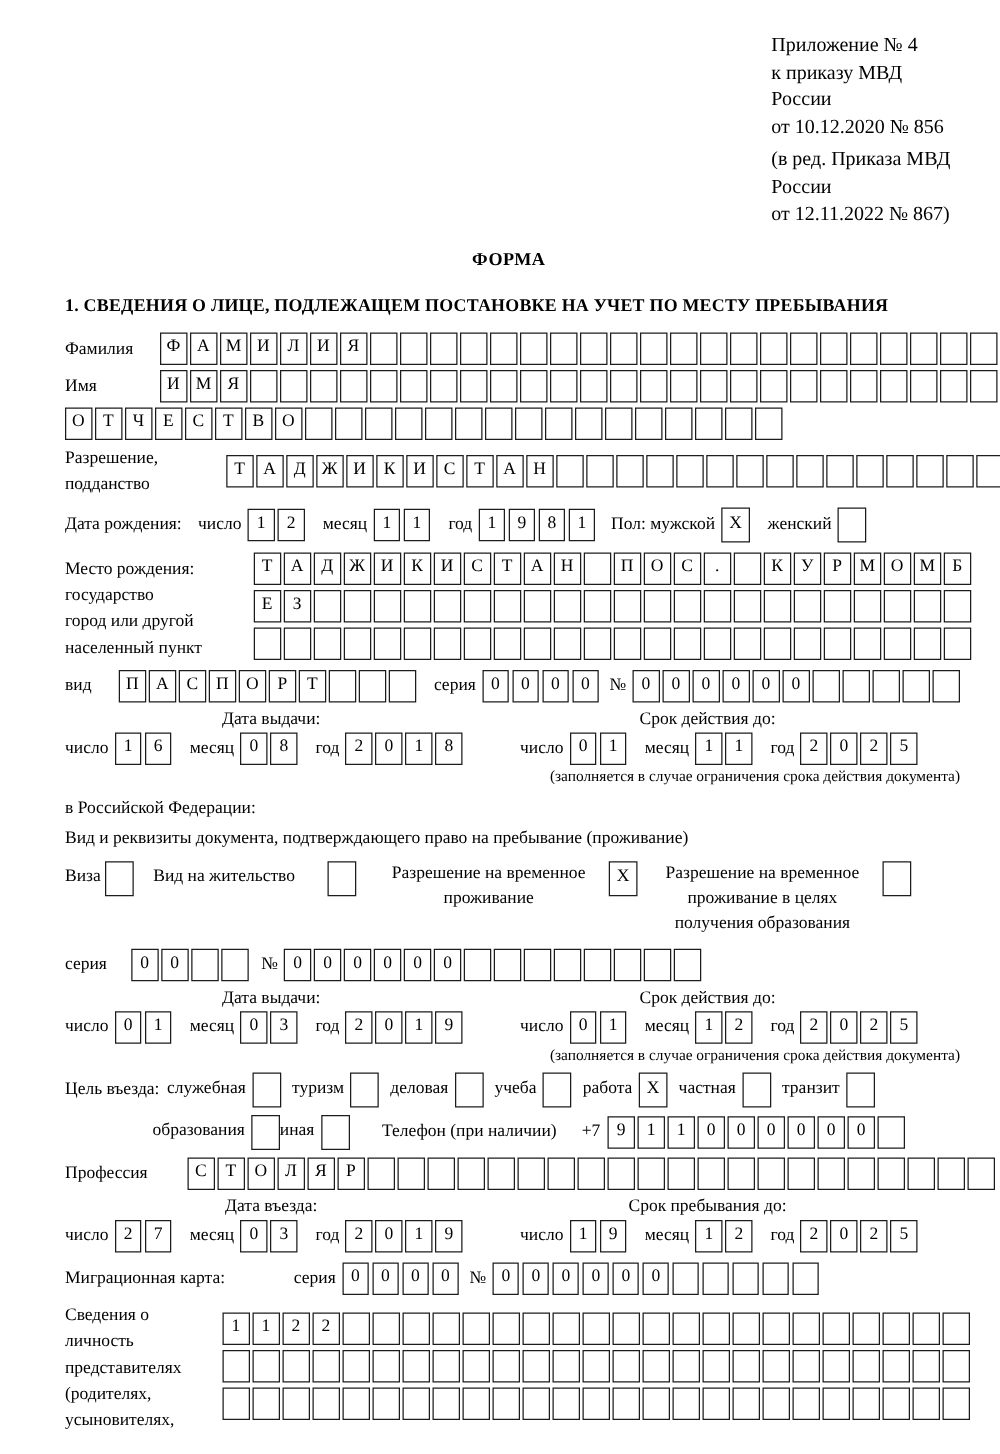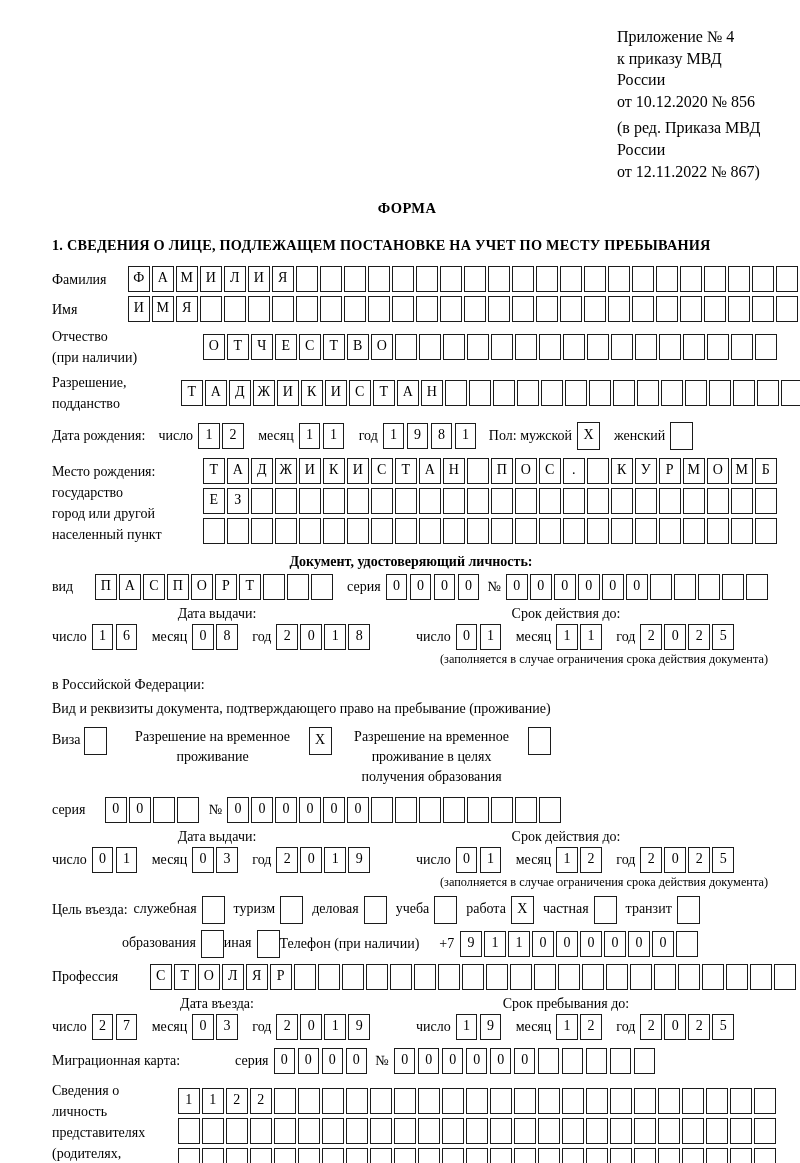--- a/index.html
+++ b/index.html
@@ -123,24 +123,20 @@
         <span class="cell"></span>
         <span class="cell"></span>
         <span class="cell"></span>
         <span class="cell"></span>
         <span class="cell"></span>
         <span class="cell"></span>
       </span>
   </div>
 
   <div class="row mt4">
-    <span class="lstack lw151">
-      <span style="display:block">Отчество</span>
-      <span style="display:block">(при наличии)</span>
-    </span>
     <span class="cells">
         <span class="cell">О</span>
         <span class="cell">Т</span>
         <span class="cell">Ч</span>
         <span class="cell">Е</span>
         <span class="cell">С</span>
         <span class="cell">Т</span>
         <span class="cell">В</span>
         <span class="cell">О</span>
         <span class="cell"></span>
@@ -304,21 +300,20 @@
           <span class="cell"></span>
           <span class="cell"></span>
           <span class="cell"></span>
           <span class="cell"></span>
           <span class="cell"></span>
           <span class="cell"></span>
         </span>
     </span>
   </div>
 
-  <div class="center-b">Документ, удостоверяющий личность:</div>
   <div class="row mt4 dline">
     <span class="dlab" style="width:48px">вид</span>
     <span class="cells">
         <span class="cell">П</span>
         <span class="cell">А</span>
         <span class="cell">С</span>
         <span class="cell">П</span>
         <span class="cell">О</span>
         <span class="cell">Р</span>
         <span class="cell">Т</span>
@@ -400,20 +395,24 @@
   <div class="mt6" style="line-height:24px">
     <div>в Российской Федерации:</div>
     <div>Вид и реквизиты документа, подтверждающего право на пребывание (проживание)</div>
   </div>
 
   <div class="visa-row">
     <span class="vitem">
       <span class="vtxt" style="line-height:26px">Виза</span>
       <span class="cb" style="margin-left:3px"></span>
     </span>
+    <span class="vitem" style="margin-left:16px">
+      <span class="vtxt" style="line-height:26px">Вид на жительство</span>
+      <span class="cb" style="margin-left:26px"></span>
+    </span>
     <span class="vitem" style="margin-left:20px">
       <span class="vtxt" style="width:172px">
         <span style="display:block">Разрешение на временное</span>
         <span style="display:block">проживание</span>
       </span>
       <span class="cb" style="margin-left:10px">X</span>
     </span>
     <span class="vitem" style="margin-left:14px">
       <span class="vtxt" style="width:172px">
         <span style="display:block">Разрешение на временное</span>
@@ -532,21 +531,21 @@
   </div>
   <div class="row mt6" style="margin-left:70px">
     <span class="pit">
         <span class="plab">образования</span>
         <span class="cb"></span>
       </span>
     <span class="pit" style="margin-left:0">
         <span class="plab">иная</span>
         <span class="cb"></span>
       </span>
-    <span class="inline-mid" style="">Телефон (при наличии)</span>
+    <span class="inline-mid" style="margin-left:26px">Телефон (при наличии)</span>
     <span class="inline-mid" style="margin-left:20px;margin-right:6px">+7</span>
     <span class="cells">
         <span class="cell">9</span>
         <span class="cell">1</span>
         <span class="cell">1</span>
         <span class="cell">0</span>
         <span class="cell">0</span>
         <span class="cell">0</span>
         <span class="cell">0</span>
         <span class="cell">0</span>

